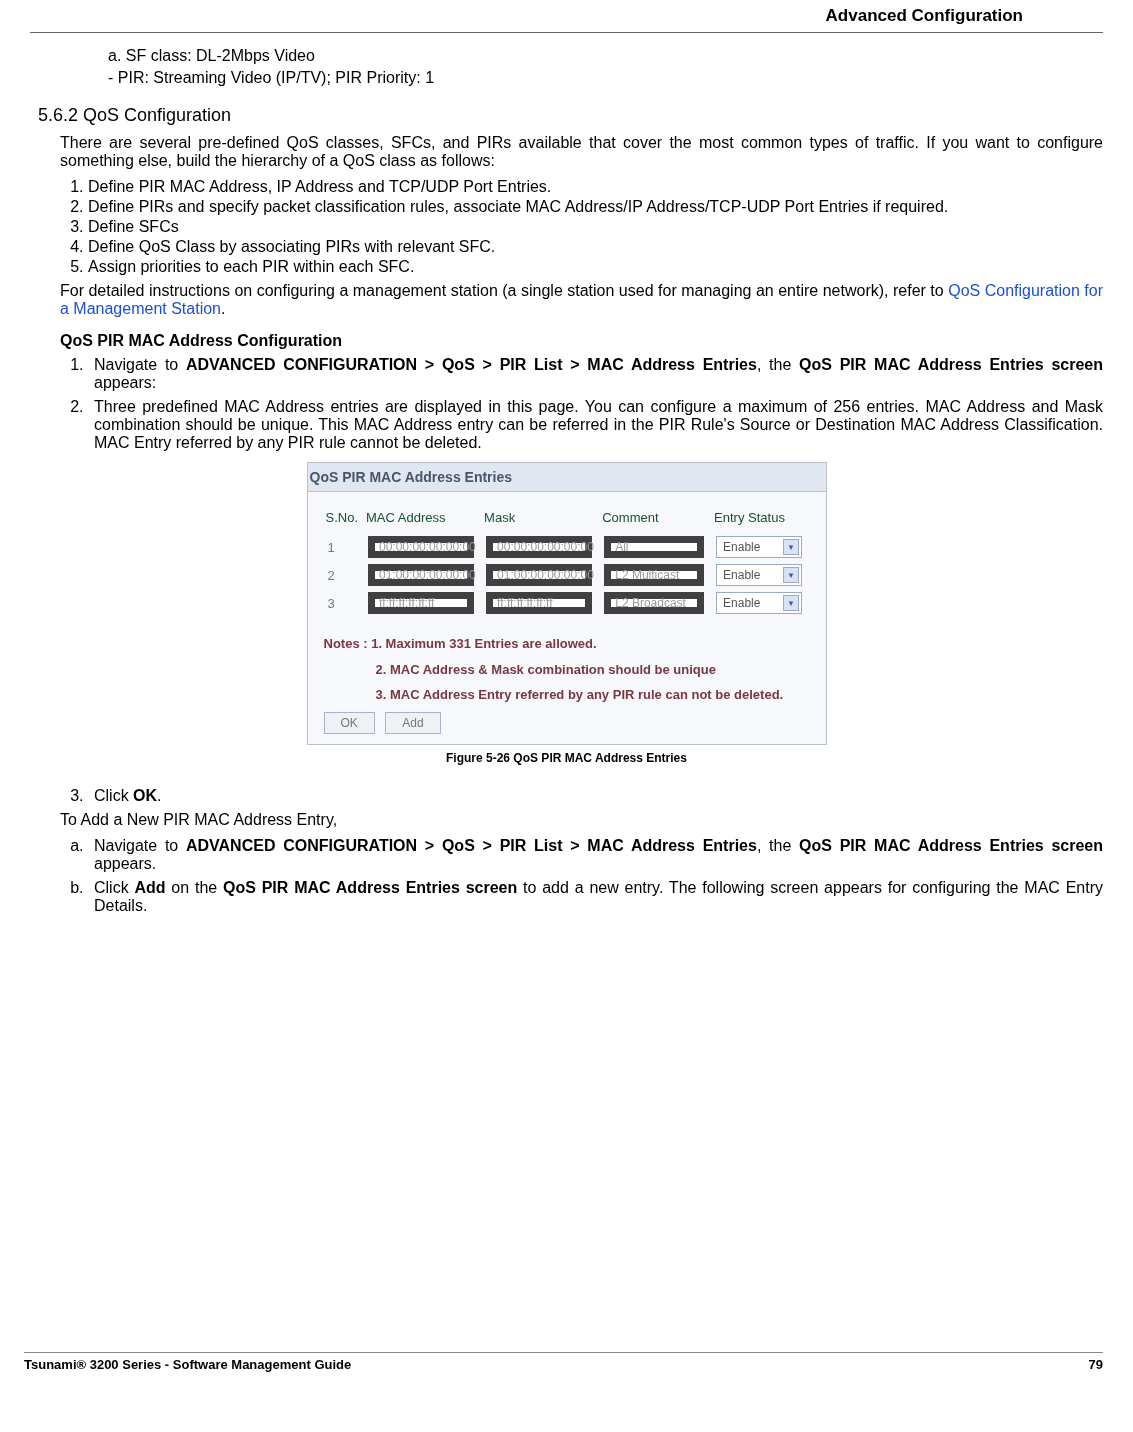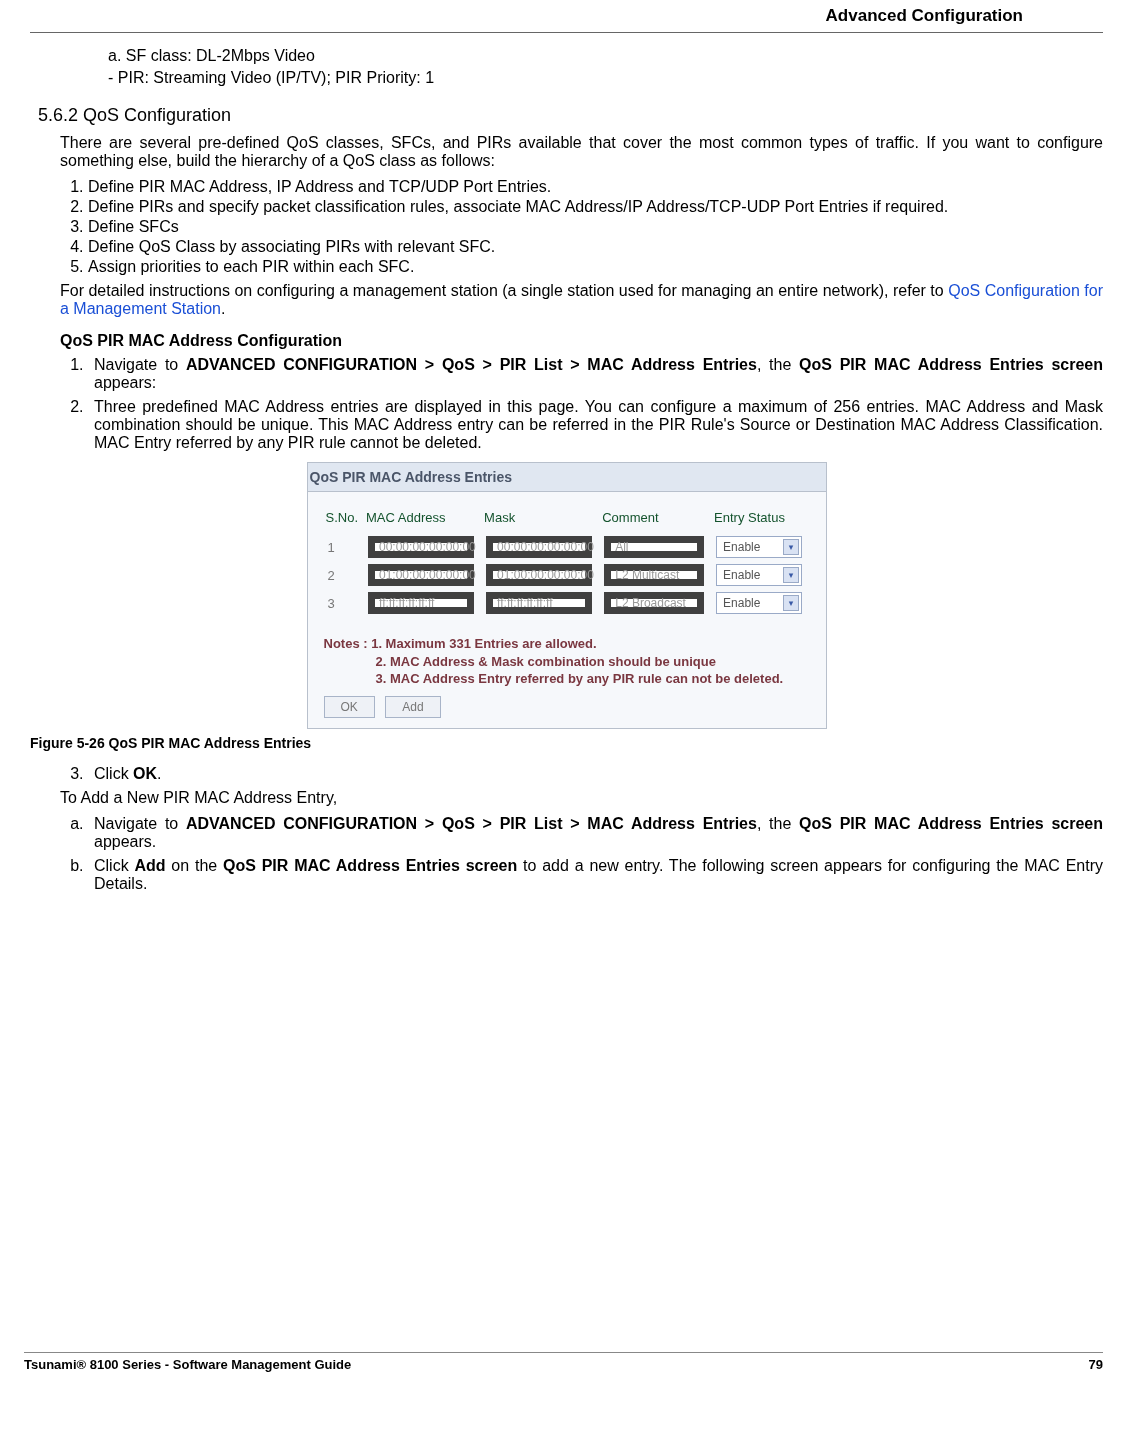--- a/index.html
+++ b/index.html
@@ -117,32 +117,32 @@
     font-size: 9px; color:#3a5aa6;
   }
   .notes {
     color: #7a3740;
     font-weight: bold;
     font-size: 13px;
     margin: 18px 0 8px 0;
     line-height: 1.35;
   }
   .notes .noteline { display:block; }
-  .notes .in1 { padding-left: 52px; display:block; }
+  .notes .in1 { padding-left: 52px; display:block;margin-top:8px; }
   .btn-row { margin: 4px 0 0 0; }
   .ui-btn {
     display: inline-block;
     border: 1px solid #a8b4c8;
     background: #eef1f6;
     color: #777;
     font-size: 12px;
     padding: 3px 16px;
     margin-right: 6px;
   }
-  .fig-caption { font-weight: bold; text-align: left; margin: 6px 0 14px 0; font-size: 14px; }
+  .fig-caption { font-weight: bold; text-align: center; margin: 6px 0 22px 0; font-size: 12px; }
   .alpha-list { margin: 0 0 6px 58px; padding: 0; list-style: lower-alpha; }
   .alpha-list li { margin: 2px 0 6px 0; padding-left: 6px; }
   .footer {
     position: absolute;
     bottom: 60px;
     left: 24px; right: 30px;
   }
   .footer hr { border:none; border-top:1px solid #888; margin:0 0 4px 0;}
   .footer-row {
     display:flex; justify-content: space-between;
@@ -280,18 +280,18 @@
     <span>Navigate to </span><b>ADVANCED CONFIGURATION &gt; QoS &gt; PIR List &gt; MAC Address Entries</b><span>, the </span><b>QoS PIR MAC Address Entries screen</b><span> appears.</span>
   </li>
   <li class="justify">
     <span>Click </span><b>Add</b><span> on the </span><b>QoS PIR MAC Address Entries screen</b><span> to add a new entry. The following screen appears for configuring the MAC Entry Details.</span>
   </li>
 </ol>
 
 <div class="footer">
   <hr>
   <div class="footer-row">
-    <span>Tsunami® 8100 Series - Software Management Guide</span>
+    <span>Tsunami® 3200 Series - Software Management Guide</span>
     <span>79</span>
   </div>
 </div>
 
 </div>
 
 </body></html>

